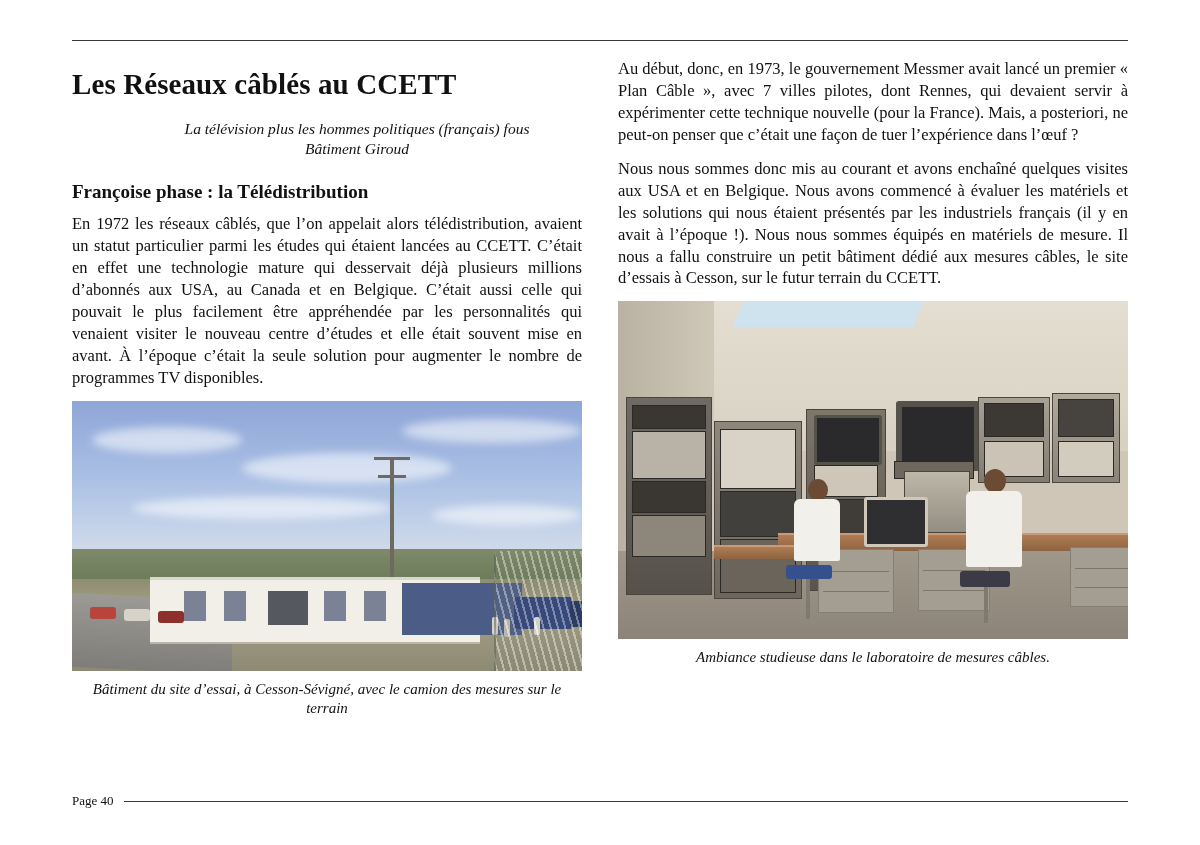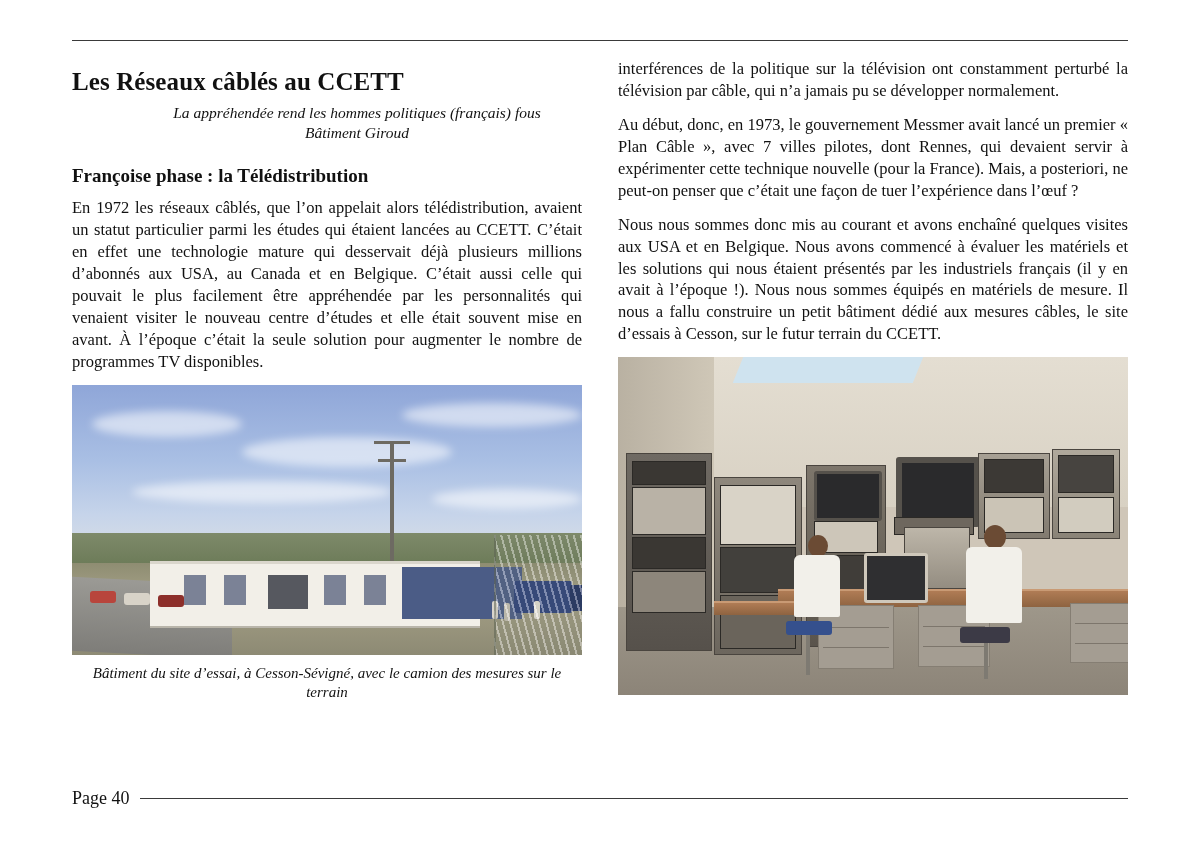--- a/index.html
+++ b/index.html
@@ -30,23 +30,23 @@
     top: 58px;
     width: 1056px;
     display: flex;
     gap: 36px;
   }
   .col {
     width: 510px;
   }
   h1.title {
     font-family: "Liberation Serif", serif;
-    font-size: 25px;
+    font-size: 29px;
     font-weight: bold;
-    margin: 10px 0 7px 0;
+    margin: 10px 0 18px 0;
     letter-spacing: 0.1px;
   }
   .epigraph {
     font-style: italic;
     font-size: 15.5px;
     text-align: center;
     line-height: 1.3;
     margin: 6px 0 0 60px;
   }
   h2.subhead {
@@ -233,21 +233,21 @@
   .page-footer {
     position: absolute;
     left: 72px;
     bottom: 36px;
     right: 72px;
     display: flex;
     align-items: center;
     gap: 10px;
   }
   .page-num {
-    font-size: 18px;
+    font-size: 13px;
     white-space: nowrap;
   }
   .footer-rule {
     flex: 1;
     height: 1px;
     background: #3a3a3a;
   }
 </style>
 </head>
 <body>
@@ -256,21 +256,21 @@
 
   <div class="rule-top"></div>
 
   <div class="columns">
 
     <div class="col">
 
       <h1 class="title">Les Réseaux câblés au CCETT</h1>
 
       <div class="epigraph">
-        <div>La appréhendée rend les hommes politiques (français) fous</div>
+        <div>La télévision plus les hommes politiques (français) fous</div>
         <div>Bâtiment Giroud</div>
       </div>
 
       <h2 class="subhead">Françoise phase : la Télédistribution</h2>
 
       <p class="body first">En 1972 les réseaux câblés, que l’on appelait alors télédistribution, avaient un statut particulier parmi les études qui étaient lancées au CCETT. C’était en effet une technologie mature qui desservait déjà plusieurs millions d’abonnés aux USA, au Canada et en Belgique. C’était aussi celle qui pouvait le plus facilement être appréhendée par les personnalités qui venaient visiter le nouveau centre d’études et elle était souvent mise en avant. À l’époque c’était la seule solution pour augmenter le nombre de programmes TV disponibles.</p>
 
       <div class="figure">
         <div class="photo photo1">
           <div class="ph1-cloud" style="left:20px;  top:26px;  width:150px; height:26px;"></div>
@@ -302,21 +302,20 @@
           <div class="ph1-person" style="left:462px; top:216px; background:#e4e0d6;"></div>
           <div class="ph1-fence"></div>
         </div>
         <div class="fig-caption">Bâtiment du site d’essai, à Cesson-Sévigné, avec le camion des mesures sur le terrain</div>
       </div>
 
     </div>
 
     <div class="col">
 
-      <p class="body first">interférences de la politique sur la télévision ont constamment perturbé la télévision par câble, qui n’a jamais pu se développer normalement.</p>
       <p class="body">Au début, donc, en 1973, le gouvernement Messmer avait lancé un premier « Plan Câble », avec 7 villes pilotes, dont Rennes, qui devaient servir à expérimenter cette technique nouvelle (pour la France). Mais, a posteriori, ne peut-on penser que c’était une façon de tuer l’expérience dans l’œuf ?</p>
       <p class="body">Nous nous sommes donc mis au courant et avons enchaîné quelques visites aux USA et en Belgique. Nous avons commencé à évaluer les matériels et les solutions qui nous étaient présentés par les industriels français (il y en avait à l’époque !). Nous nous sommes équipés en matériels de mesure. Il nous a fallu construire un petit bâtiment dédié aux mesures câbles, le site d’essais à Cesson, sur le futur terrain du CCETT.</p>
 
       <div class="figure">
         <div class="photo photo2">
           <div class="ph2-wall"></div>
           <div class="ph2-ceil"></div>
           <div class="ph2-wall-left"></div>
           <div class="ph2-floor"></div>
 
@@ -361,20 +360,21 @@
           <div class="ph2-stool" style="left:168px; top:264px; width:46px; height:14px;"></div>
           <div class="ph2-stoolleg" style="left:188px; top:278px; height:40px;"></div>
 
           <div class="ph2-head" style="left:366px; top:168px; width:22px; height:24px;"></div>
           <div class="ph2-coat" style="left:348px; top:190px; width:56px; height:76px;"></div>
           <div class="ph2-stool" style="left:342px; top:270px; width:50px; height:16px; background:#3c3a46;"></div>
           <div class="ph2-stoolleg" style="left:366px; top:286px; height:36px;"></div>
 
           <div class="ph2-screen" style="left:246px; top:196px; width:58px; height:44px; background:#2f2f31; border-color:#cfc8bb;"></div>
         </div>
+        <div class="fig-caption">Ambiance studieuse dans le laboratoire de mesures câbles.</div>
       </div>
 
     </div>
   </div>
 
   <div class="page-footer">
     <div class="page-num">Page 40</div>
     <div class="footer-rule"></div>
   </div>
 

